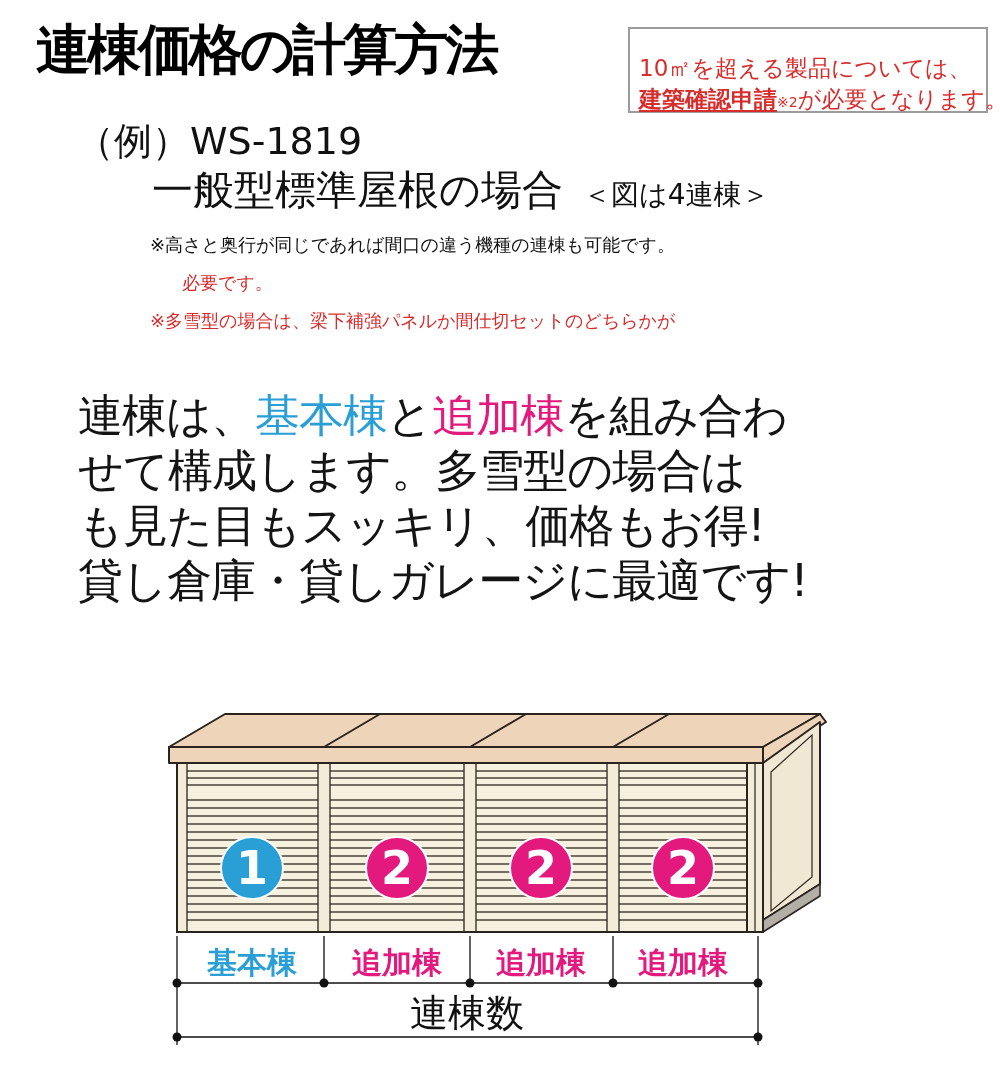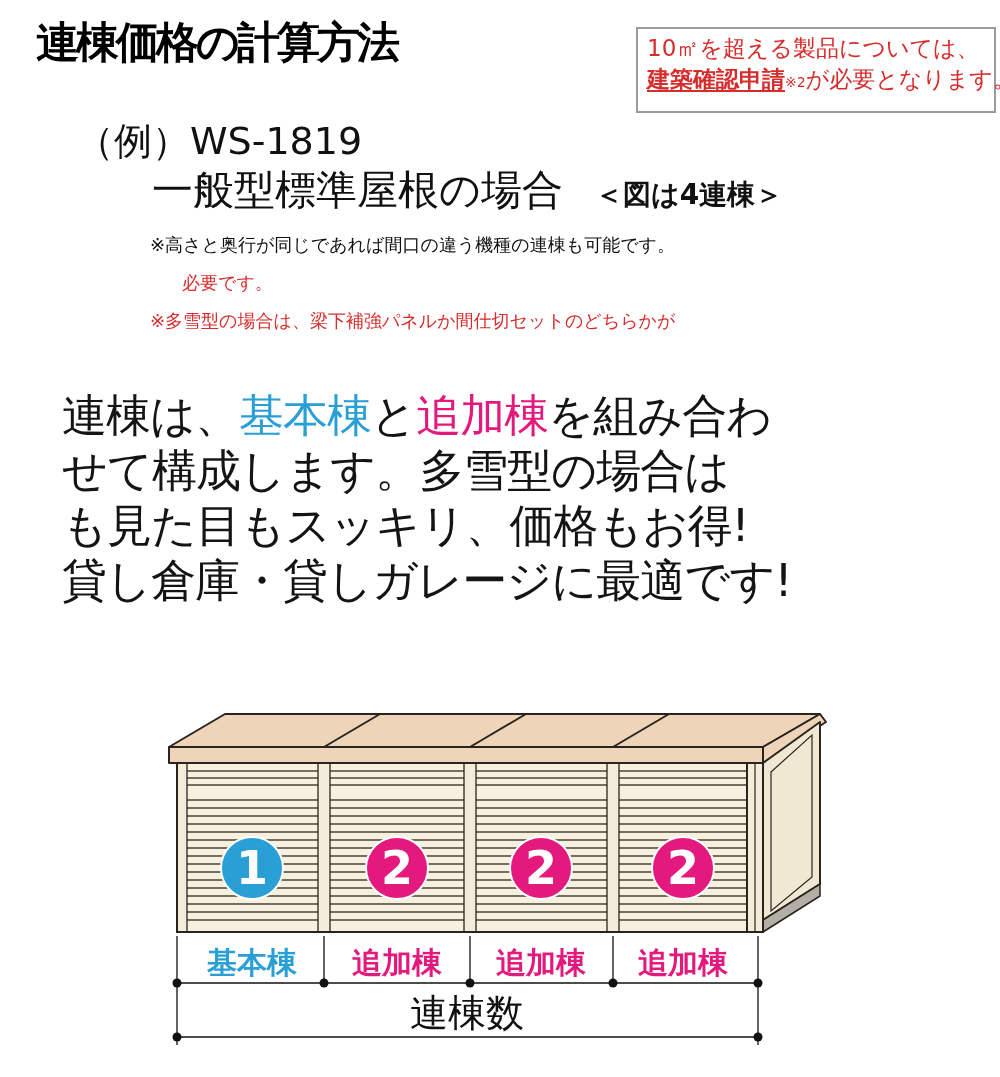--- a/index.html
+++ b/index.html
@@ -15,44 +15,44 @@
     --side:#f1e8d4;
     --rail:#b3afa7;
   }
   html,body{margin:0;padding:0;background:#fff;}
   .page{
     position:relative;width:1000px;height:1077px;background:#fff;overflow:hidden;
     font-family:"DejaVu Sans","Liberation Sans",sans-serif;color:var(--ink);
   }
   .page-title{
     position:absolute;left:36px;top:14px;margin:0;
-    font-size:43px;font-weight:900;letter-spacing:-3px;color:#000;white-space:nowrap;
+    font-size:54px;font-weight:900;letter-spacing:-3px;color:#000;white-space:nowrap;
   }
   .notice-box{
     position:absolute;left:628px;top:27px;width:360px;height:86px;box-sizing:border-box;
-    border:2px solid #9b9b9b;background:#fff;padding:4px 9px;
-    color:var(--red);font-size:23px;font-weight:500;line-height:31px;white-space:nowrap;margin-left:8px;
+    border:2px solid #9b9b9b;background:#fff;padding:24px 9px;
+    color:var(--red);font-size:23px;font-weight:500;line-height:31px;white-space:nowrap;
   }
   .notice-box .em{font-weight:800;text-decoration:underline;text-underline-offset:3px;}
   .notice-box .ref{font-size:14px;font-weight:500;}
   .example-line1{
     position:absolute;left:76px;top:116px;font-size:38px;font-weight:400;white-space:nowrap;
   }
   .example-line2{
     position:absolute;left:152px;top:163px;font-size:41px;font-weight:500;white-space:nowrap;
   }
-  .example-line2 .fig-note{font-size:28px;font-weight:700;margin-left:32px;}
+  .example-line2 .fig-note{font-size:28px;font-weight:400;margin-left:20px;}
   .notes{
     position:absolute;left:150px;top:226px;font-size:18px;line-height:38px;font-weight:500;white-space:nowrap;
   }
   .note-red{color:var(--red);}
   .note-black{color:var(--ink);}
   .indent{padding-left:32px;}
   .body-text{
-    position:absolute;left:62px;top:388px;font-size:45px;line-height:55px;
+    position:absolute;left:78px;top:388px;font-size:45px;line-height:55px;
     font-weight:500;letter-spacing:-1px;color:#141414;white-space:nowrap;
   }
   .body-text .term-basic{color:var(--blue);}
   .body-text .term-additional{color:var(--magenta);}
   .illustration{position:absolute;left:0;top:655px;}
   .illustration text{font-family:"DejaVu Sans","Liberation Sans",sans-serif;}
   .unit-number{font-size:46px;font-weight:700;fill:#fff;text-anchor:middle;}
   .unit-label{font-size:30px;font-weight:600;text-anchor:middle;}
   .unit-label.basic{fill:var(--blue);}
   .unit-label.additional{fill:var(--magenta);}

